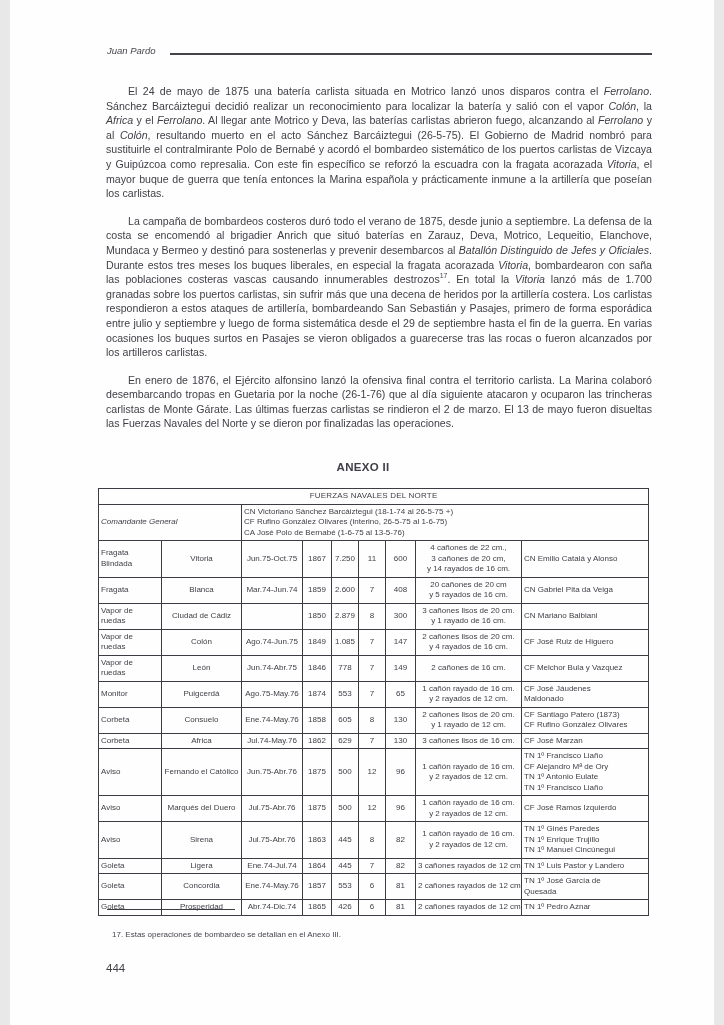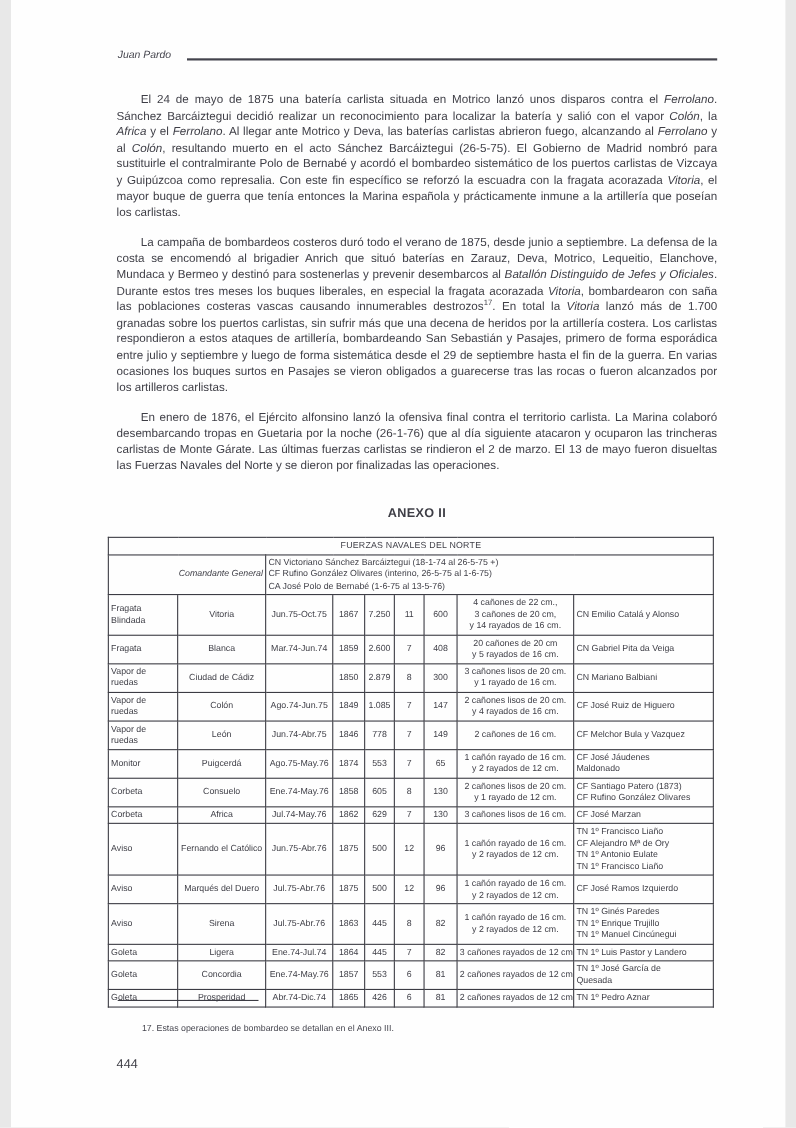--- a/index.html
+++ b/index.html
@@ -8,38 +8,38 @@
     font-family:"Liberation Sans",sans-serif;color:#3e3e46;overflow:hidden;
     margin:0 auto;
   }
   .running-header{position:absolute;top:45px;left:97px;font-size:9.5px;font-style:italic;color:#45454e;}
   .header-rule{position:absolute;top:53px;left:160px;width:482px;height:2px;background:#43434c;}
   .body-text{position:absolute;top:84px;left:96px;width:546px;}
   .body-text p{
     margin:0 0 13px 0;font-size:10.6px;line-height:14.6px;text-align:justify;text-indent:22px;
   }
   .body-text sup{font-size:7px;vertical-align:super;line-height:0;}
-  .anexo-heading{position:absolute;top:461px;left:96px;width:546px;text-align:center;
+  .anexo-heading{position:absolute;top:461px;left:80px;width:546px;text-align:center;
     font-size:11.5px;font-weight:bold;letter-spacing:.3px;}
   .table-wrap{position:absolute;top:488px;left:88px;width:550px;}
   table.fnn{width:550px;border-collapse:collapse;table-layout:fixed;border-radius:18px;}
   table.fnn td,table.fnn th{
     border:1px solid #3c3c44;font-weight:normal;font-size:8px;line-height:10.5px;
     padding:2px 2px;vertical-align:middle;overflow:hidden;color:#3e3e46;
   }
   .t-title{text-align:center;font-size:9px;letter-spacing:.2px;padding:2px 0;}
-  .t-cg-label{font-style:italic;font-size:8.5px;padding-left:4px;text-align:right;}
+  .t-cg-label{font-style:italic;font-size:8.5px;padding-left:4px;}
   .t-cg-lines{font-size:8px;line-height:13.5px;padding-left:4px;}
   th.t-colhead{text-align:center;font-size:8.5px;padding:2px 1px;}
   th.t-colhead.left{text-align:left;padding-left:4px;}
   .c-left{text-align:left;padding-left:3px;}
   .c-center{text-align:center;}
   .armamento-cell div, .comandantes-cell div{white-space:nowrap;}
   .footnote-rule{position:absolute;top:909px;left:97px;width:128px;height:1px;background:#3c3c44;}
-  .footnote{position:absolute;top:930px;left:119px;font-size:8px;color:#45454e;}
+  .footnote{position:absolute;top:930px;left:102px;font-size:8px;color:#45454e;}
   .page-number{position:absolute;top:962px;left:96px;font-size:11.5px;color:#3e3e46;}
 </style>
 </head>
 <body>
 
 <div class="page">
 
   <div class="running-header">Juan Pardo</div>
   <div class="header-rule"></div>
 

